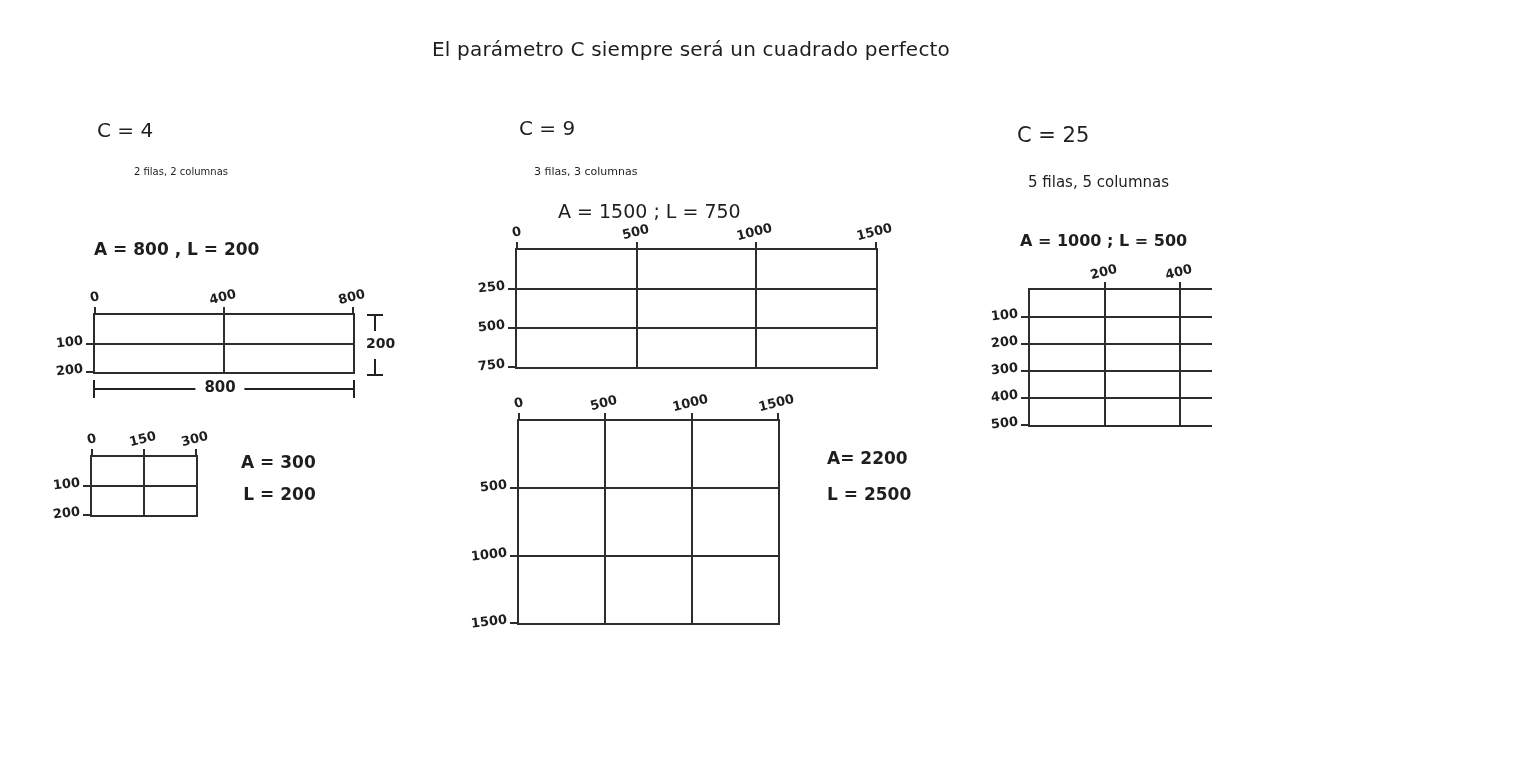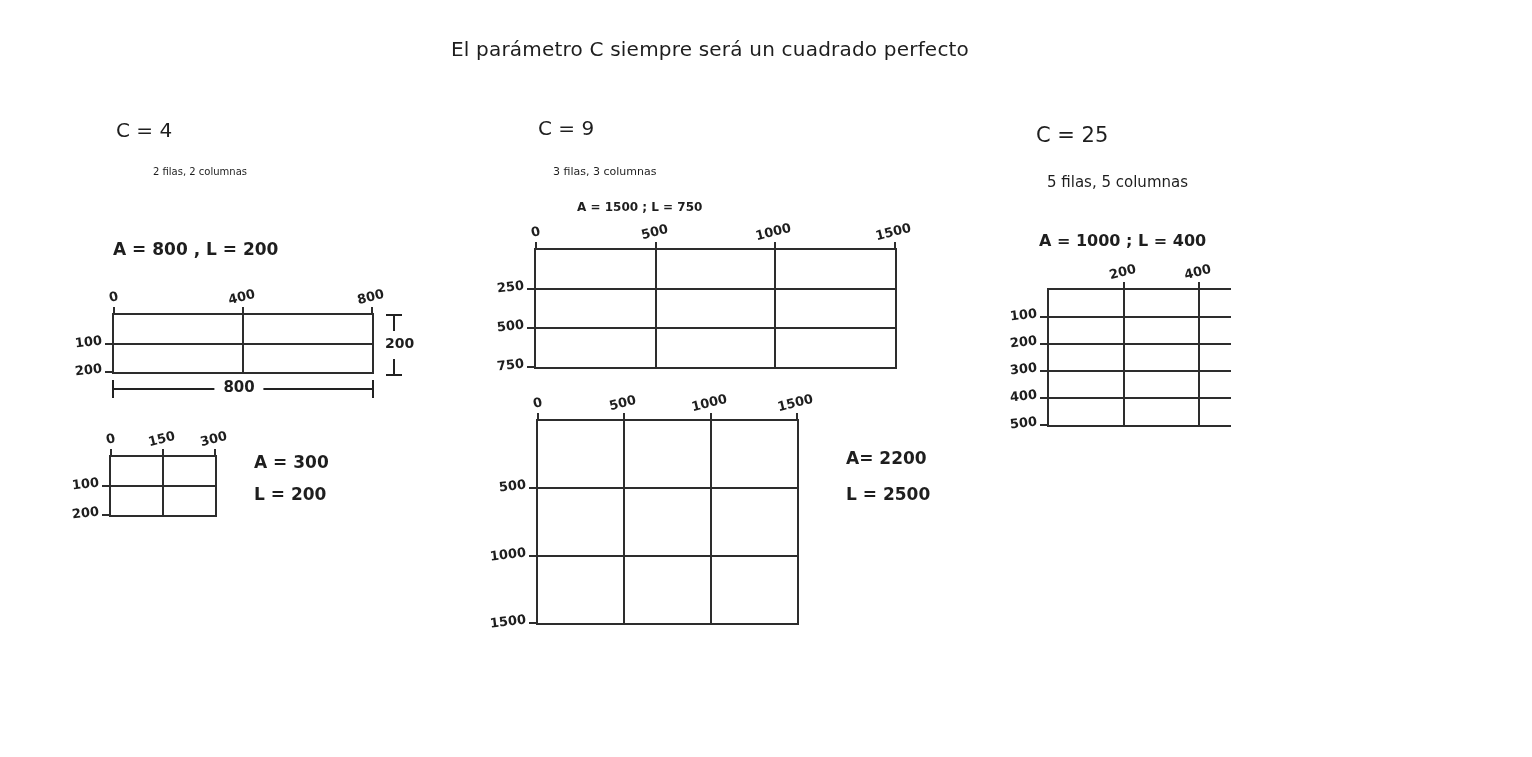--- a/index.html
+++ b/index.html
@@ -1,28 +1,28 @@
 <!DOCTYPE html>
 <html><head>
 <meta charset="utf-8">
 <style>
   html,body{margin:0;padding:0;background:#fff;}
   .canvas{
     position:relative;width:1212px;height:757px;background:#ffffff;
-    font-family:"DejaVu Sans", sans-serif;color:#1e1e1e;overflow:hidden;margin-left:19px;
+    font-family:"DejaVu Sans", sans-serif;color:#1e1e1e;overflow:hidden;
   }
   .abs{position:absolute;white-space:nowrap;}
   .title{left:425px;top:37px;width:532px;text-align:center;font-size:20px;letter-spacing:0.2px;}
   
   .h-c4{left:97px;top:118px;font-size:20px;}
   .s-c4{left:134px;top:166px;font-size:10px;}
   .p-c4{left:94px;top:239px;font-size:17px;font-weight:700;}
   .h-c9{left:519px;top:116px;font-size:20px;}
   .s-c9{left:534px;top:165px;font-size:11px;}
-  .p-c9{left:558px;top:200px;font-size:12px;font-weight:700;}
+  .p-c9{left:558px;top:200px;font-size:19px;font-weight:400;}
   .h-c25{left:1017px;top:123px;font-size:21px;}
   .s-c25{left:1028px;top:173px;font-size:15px;}
   .p-c25{left:1020px;top:231px;font-size:16px;font-weight:700;}
   
   .grid{position:absolute;border:2px solid #2d2d2d;box-sizing:border-box;}
   #g0{left:93px;top:313px;width:262px;height:61px;}
   #g1{left:90px;top:455px;width:108px;height:62px;}
   #g2{left:515px;top:248px;width:363px;height:121px;}
   #g3{left:517px;top:419px;width:263px;height:206px;}
   #g4{left:1028px;top:288px;width:380px;height:139px;}
@@ -38,21 +38,21 @@
   .bracket-bottom .cap{position:absolute;top:0;width:2px;height:18px;background:#222;}
   .bracket-bottom .cap.l{left:0;}.bracket-bottom .cap.r{right:0;}
   .bracket-bottom .blabel{position:absolute;left:50%;top:-2px;transform:translateX(-58%);background:#fff;padding:0 9px;font-size:15px;font-weight:700;}
   .bracket-right{left:362px;top:314px;width:44px;height:62px;}
   .bracket-right .rcap{position:absolute;left:5px;width:16px;height:2px;background:#222;}
   .bracket-right .rcap.t{top:0;}.bracket-right .rcap.b{bottom:0;}
   .bracket-right .rstub{position:absolute;left:12px;width:2px;height:15px;background:#222;}
   .bracket-right .rstub.t{top:2px;}.bracket-right .rstub.b{bottom:2px;}
   .bracket-right .rlabel{position:absolute;left:4px;top:21px;font-size:14px;font-weight:700;}
   
-  .st-c4{left:235px;top:446px;}
+  .st-c4{left:241px;top:446px;text-align:right;}
   .st-c4 div{font-size:17px;font-weight:700;line-height:32px;}
   .st-c9{left:827px;top:440px;}
   .st-c9 div{font-size:17px;font-weight:700;line-height:36px;}
   
   .footer{left:192px;top:644px;font-size:20px;line-height:31px;}
 </style>
 </head>
 <body>
 
 <div class="canvas">
@@ -154,21 +154,21 @@
       <div class="ytick" style="top: calc(100% - 1px);"></div>
       <div class="ylab" style="top: calc(100% - 9px);">1500</div>
     </div>
   <div class="abs st-c9">
     <div>A= 2200</div>
     <div>L = 2500</div>
   </div>
 
   <div class="abs h-c25">C = 25</div>
   <div class="abs s-c25">5 filas, 5 columnas</div>
-  <div class="abs p-c25">A = 1000  ;   L = 400</div>
+  <div class="abs p-c25">A = 1000  ;   L = 500</div>
   <div class="grid" id="g4">
       <div class="vline" style="left: calc(20% - 1px);"></div>
       <div class="xtick" style="left: calc(20% - 1px);"></div>
       <div class="xlab" style="left: 20%;">200</div>
       <div class="vline" style="left: calc(40% - 1px);"></div>
       <div class="xtick" style="left: calc(40% - 1px);"></div>
       <div class="xlab" style="left: 40%;">400</div>
       <div class="vline" style="left: calc(60% - 1px);"></div>
       <div class="xtick" style="left: calc(60% - 1px);"></div>
       <div class="xlab" style="left: 60%;">600</div>

